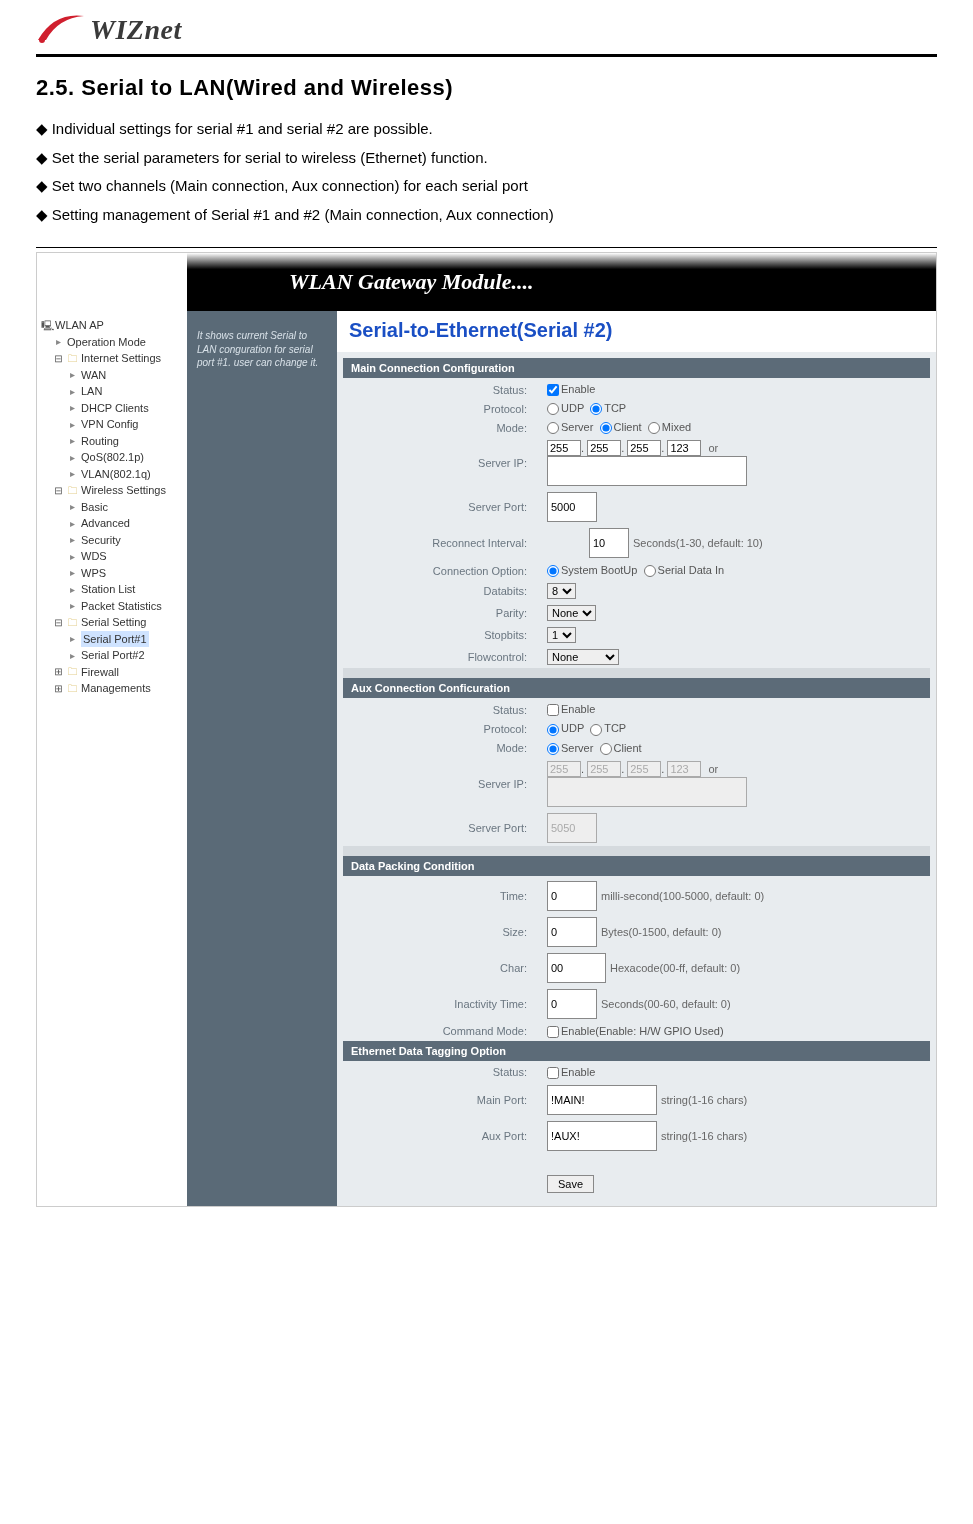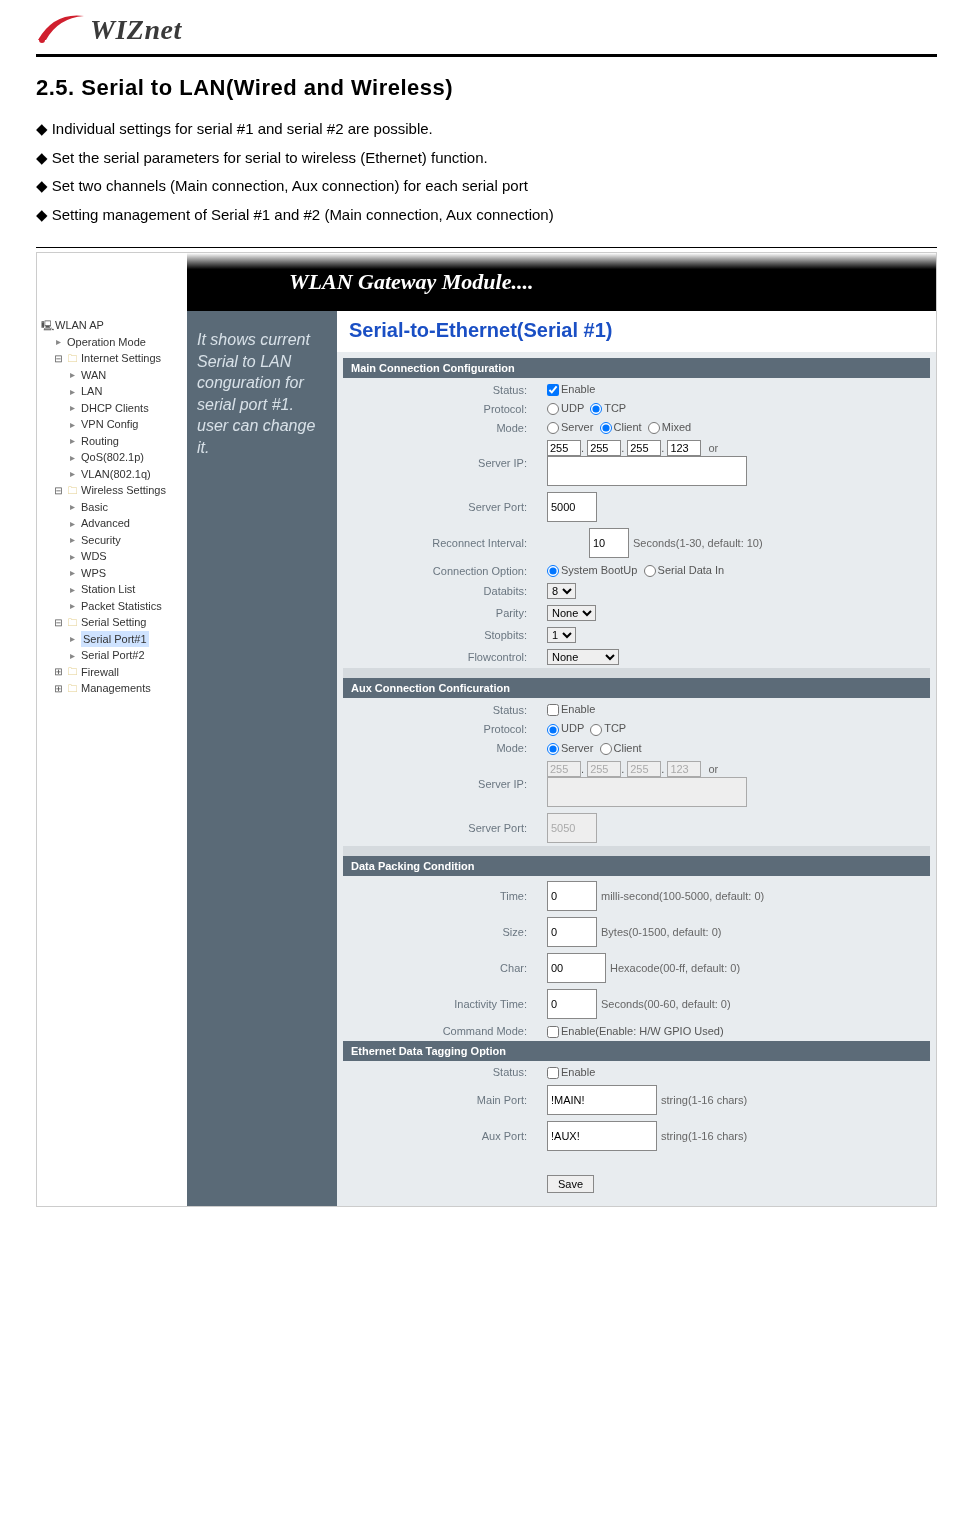--- a/index.html
+++ b/index.html
@@ -79,21 +79,21 @@
   .tree .l3 { padding-left:28px; }
   .ic { display:inline-block; width:11px; text-align:center; font-size:10px; color:#555;}
   .folder { color:#c9a227; }
   .arrow { color:#888; }
   .selected { background:#cfe3ff; padding:0 2px; }
   .desc-col {
     width:150px;
     background:#5a6a77;
     color:#d8e1e8;
     font-style:italic;
-    font-size:16px;
+    font-size:10px;
     padding:18px 10px 10px 10px;
     line-height:1.35;
   }
   .content-col {
     flex:1;
     background:#e8ecef;
     padding:6px 6px 10px 6px;
   }
   .content-title {
     color:#1a4fc4;
@@ -264,21 +264,21 @@
         <div class="node l2">
             <span class="ic">⊞</span>
             <span class="ic folder">🗀</span>
             <span>Managements</span>
           </div>
       </div>
 
       <div class="desc-col">It shows current Serial to LAN conguration for serial port #1. user can change it.</div>
 
       <div class="content-col">
-        <div class="content-title">Serial-to-Ethernet(Serial #1)</div>
+        <div class="content-title">Serial-to-Ethernet(Serial #2)</div>
 
         <div class="section-head">Main Connection Configuration</div>
         <table class="form-table">
           <tbody>
               <tr>
                 <td class="label">Status:</td>
               <td><input type="checkbox" class="chk" checked="" style=""><span>Enable</span></td>
               </tr>
           <tr>
                 <td class="label">Protocol:</td>

